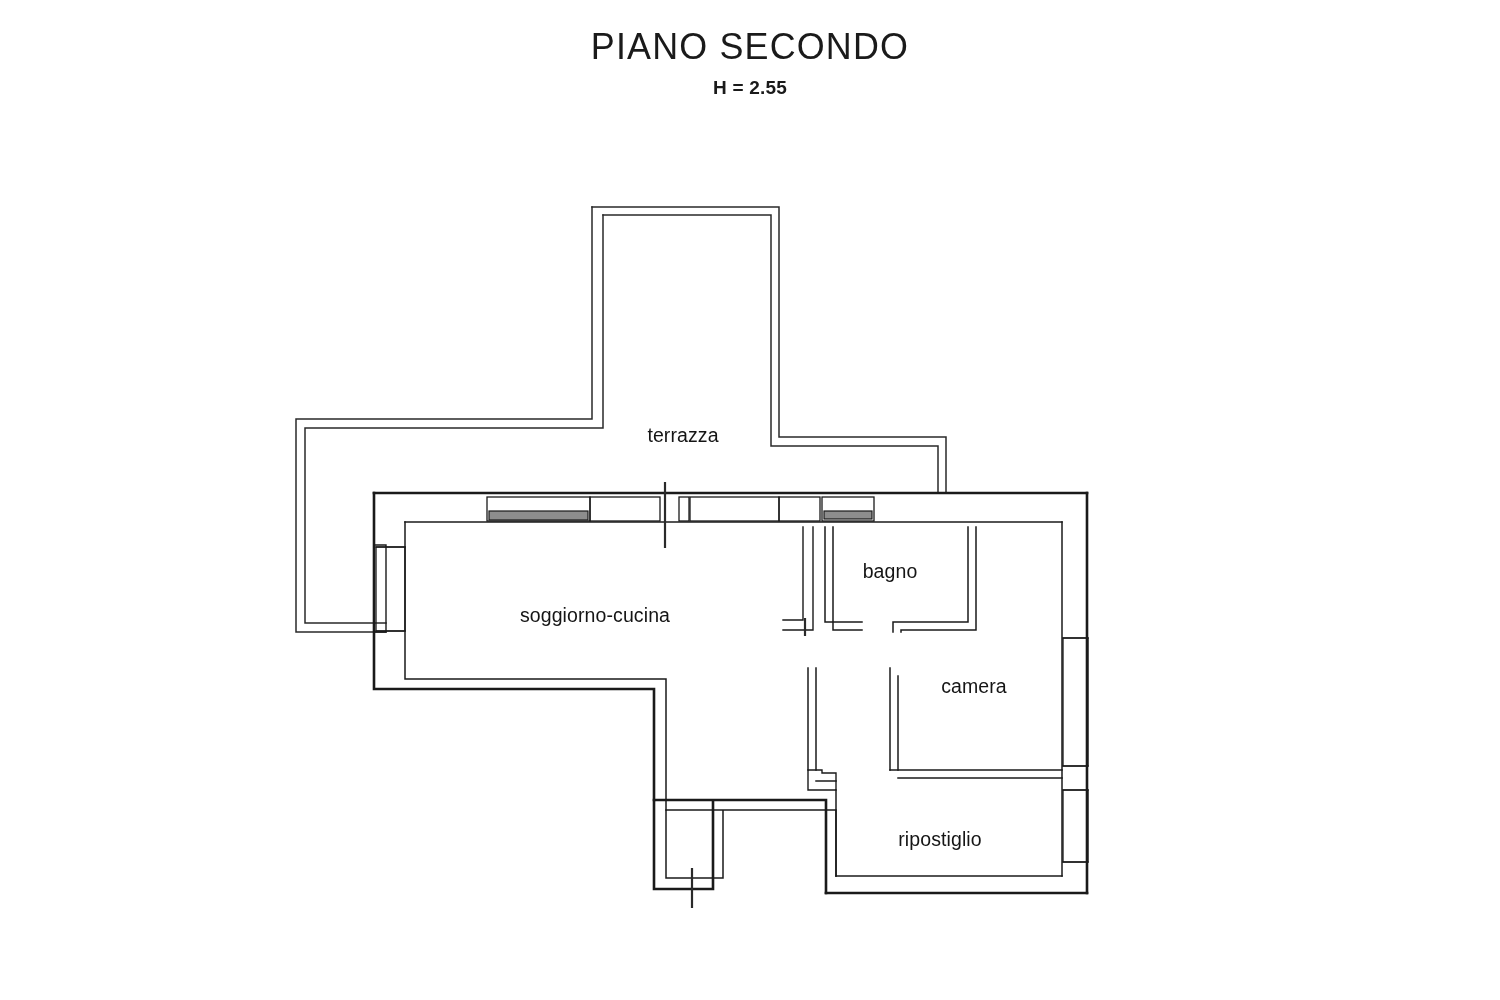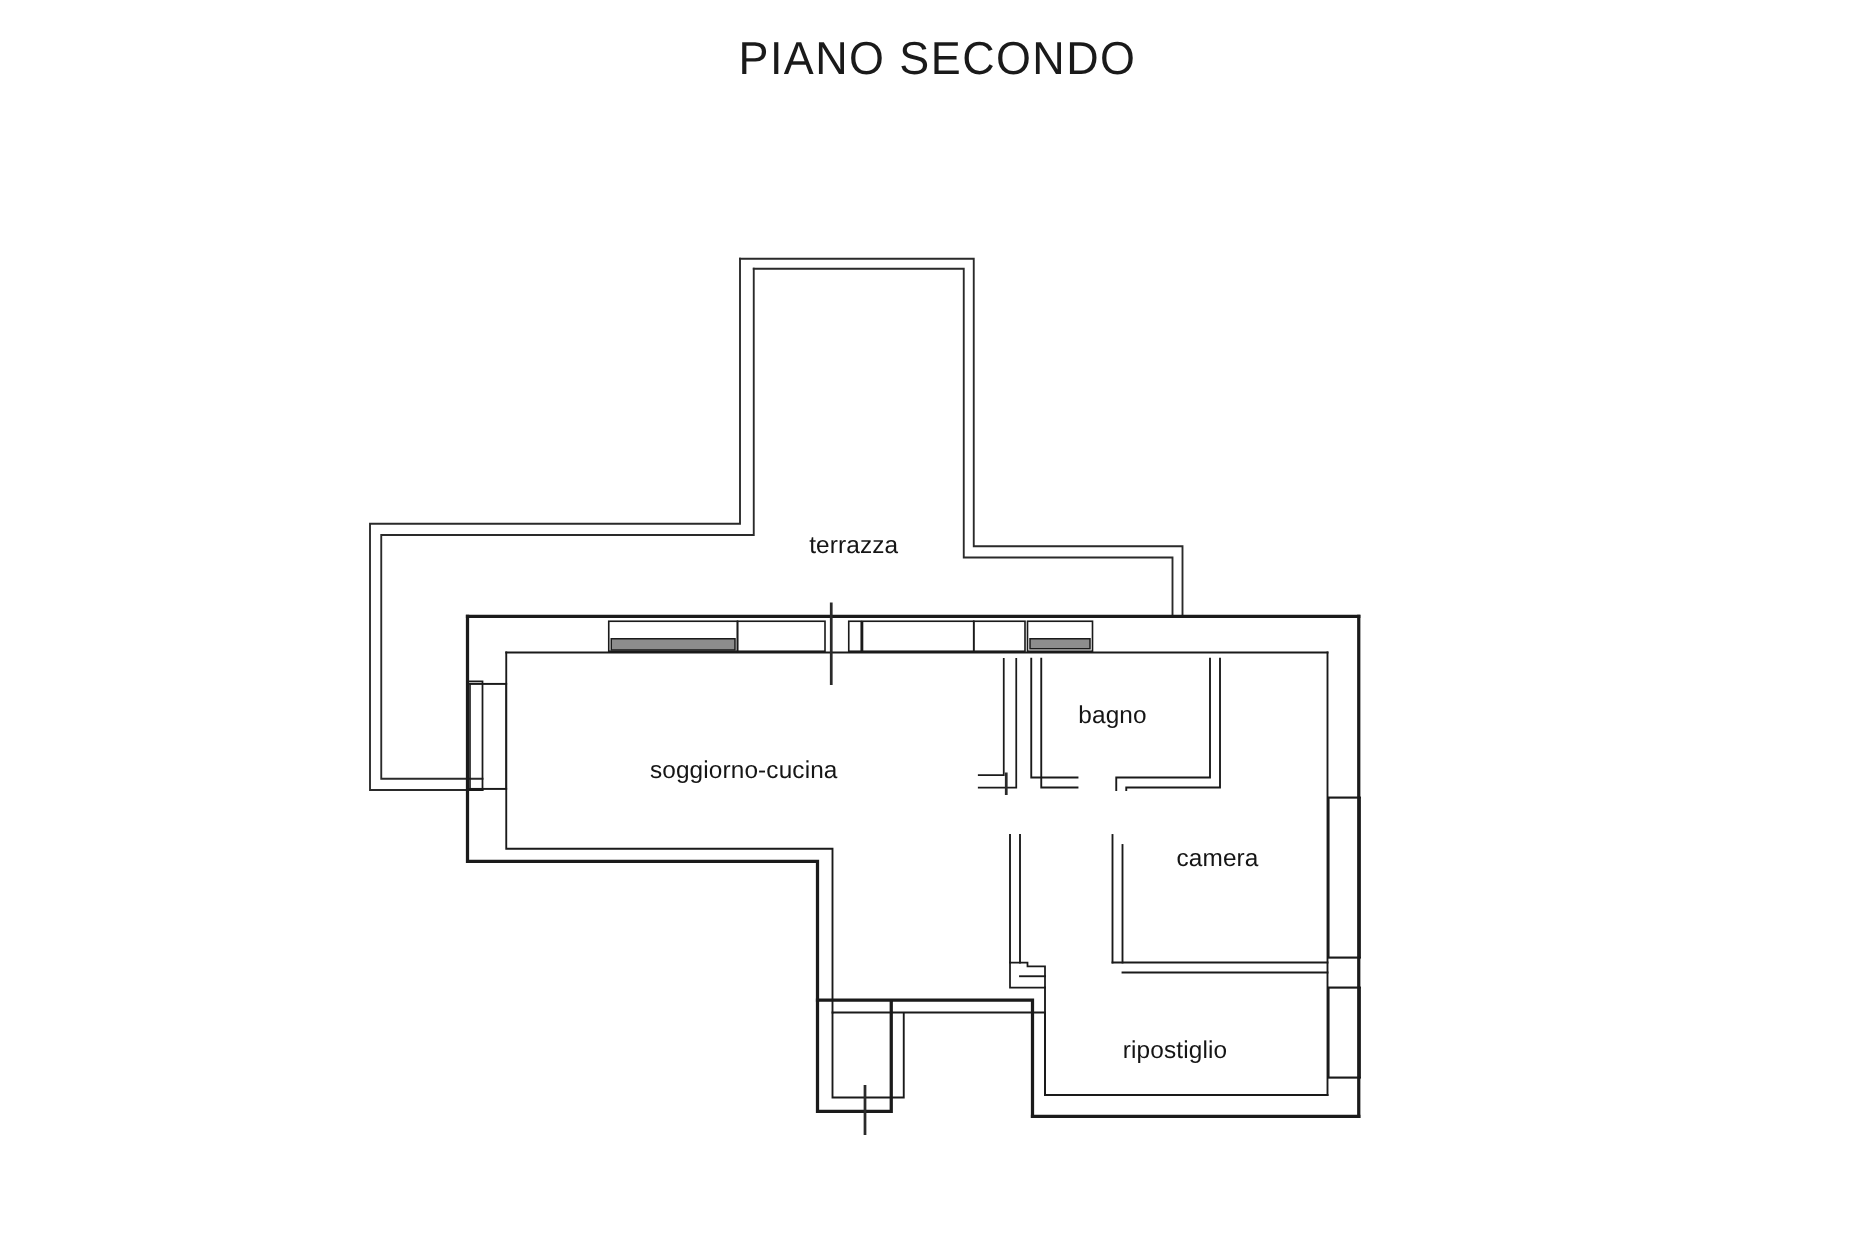--- a/index.html
+++ b/index.html
@@ -113,20 +113,21 @@
     stroke-linecap: butt;
   }
 </style>
 </head>
 <body>
 
 <div id="sheet">
 
   <div class="title-block">
     <span class="plan-title">PIANO SECONDO</span>
+    <span class="plan-subtitle">H = 2.55</span>
   </div>
 
   <svg id="plan-svg" viewBox="0 0 1500 1000">
 
     <g>
 
       <path class="parapet" d="M 592,207 L 779,207 L 779,437 L 946,437 L 946,493"></path>
       <path class="parapet" d="M 592,207 L 592,419 L 296,419 L 296,632 L 386,632"></path>
 
       <path class="parapet" d="M 603,215 L 771,215 L 771,446 L 938,446 L 938,493"></path>

